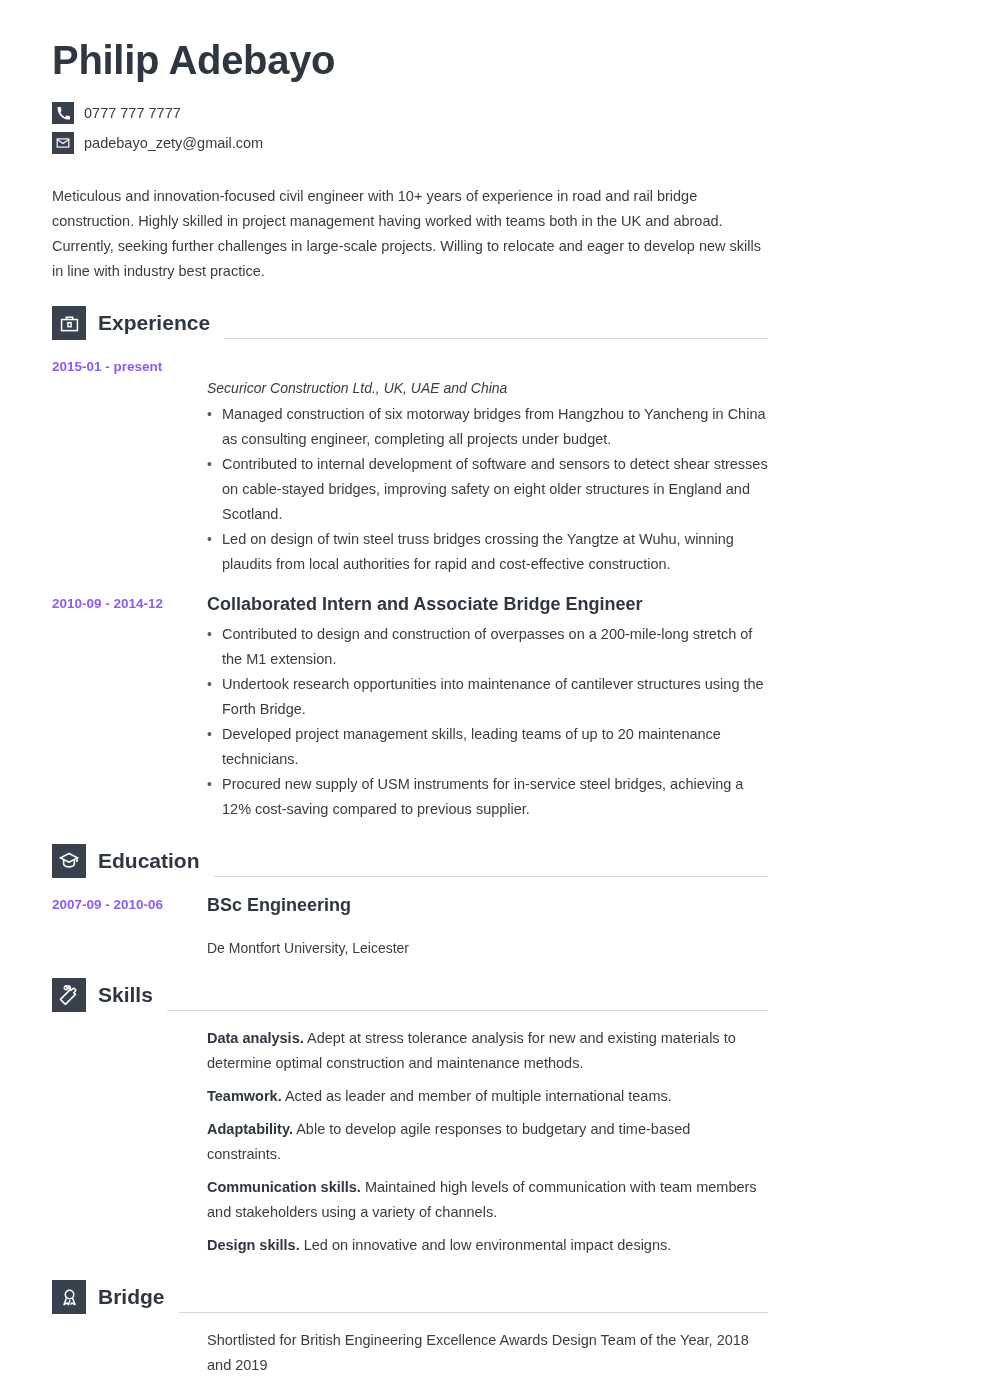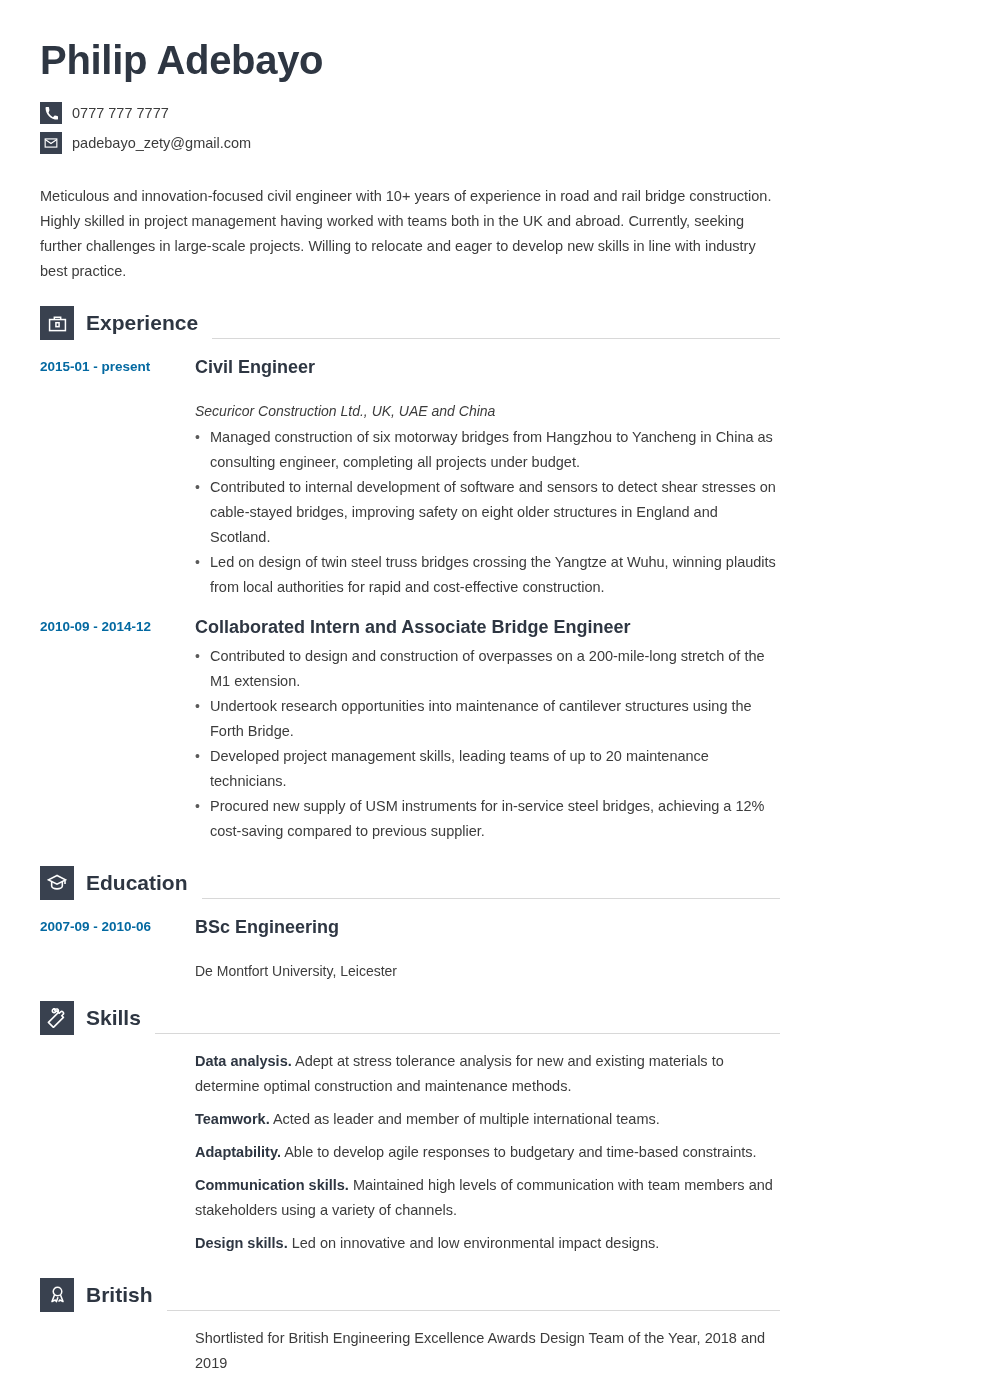--- a/index.html
+++ b/index.html
@@ -9,21 +9,21 @@
   }
   body {
     width: 990px;
     height: 1400px;
     font-family: "Liberation Sans", sans-serif;
     color: #3c3c3c;
     position: relative;
     overflow: hidden;
   }
   .page {
-    padding: 0 40px;
+    padding: 0 52px;
     box-sizing: border-box;
     width: 820px;
   }
 
   
   .name {
     font-size: 40px;
     font-weight: bold;
     color: #2e3642;
     letter-spacing: -0.3px;
@@ -100,21 +100,21 @@
   
   .entry {
     display: flex;
     margin-top: 16px;
   }
   .entry-date {
     width: 155px;
     flex: 0 0 155px;
     font-size: 13.5px;
     font-weight: bold;
-    color: #0369a1;
+    color: #8b5cf6;
     padding-top: 3px;
   }
   .entry-body {
     flex: 1 1 auto;
     max-width: 760px;
   }
   .entry-title {
     font-size: 18px;
     font-weight: bold;
     color: #2e3642;
@@ -210,21 +210,20 @@
           <rect x="10" y="11" width="4" height="5"></rect>
         </svg>
       </span>
       <span class="sec-title">Experience</span>
       <span class="sec-rule"></span>
     </div>
 
     <div class="entry">
       <div class="entry-date">2015-01 - present</div>
       <div class="entry-body">
-        <div class="entry-title">Civil Engineer</div>
         <div class="entry-sub">Securicor Construction Ltd., UK, UAE and China</div>
         <ul class="bullets">
           <li>Managed construction of six motorway bridges from Hangzhou to Yancheng in China as consulting engineer, completing all projects under budget.</li>
           <li>Contributed to internal development of software and sensors to detect shear stresses on cable-stayed bridges, improving safety on eight older structures in England and Scotland.</li>
           <li>Led on design of twin steel truss bridges crossing the Yangtze at Wuhu, winning plaudits from local authorities for rapid and cost-effective construction.</li>
         </ul>
       </div>
     </div>
 
     <div class="entry">
@@ -300,21 +299,21 @@
 
   <div class="section">
     <div class="sec-head">
       <span class="sec-icon">
         <svg width="19" height="19" viewBox="0 0 24 24" fill="none" stroke="#ffffff" stroke-width="1.9" stroke-linejoin="round">
           <circle cx="12" cy="8.2" r="5.4"></circle>
           <path d="M8.2 12.6L5 21l4.1-2 1.5 2 2-5.6"></path>
           <path d="M15.8 12.6L19 21l-4.1-2-1.5 2"></path>
         </svg>
       </span>
-      <span class="sec-title">British</span>
+      <span class="sec-title">Bridge</span>
       <span class="sec-rule"></span>
     </div>
 
     <div class="plain-body">
       <div class="award-line">Shortlisted for British Engineering Excellence Awards Design Team of the Year, 2018 and 2019</div>
     </div>
   </div>
 
 </div>
 

